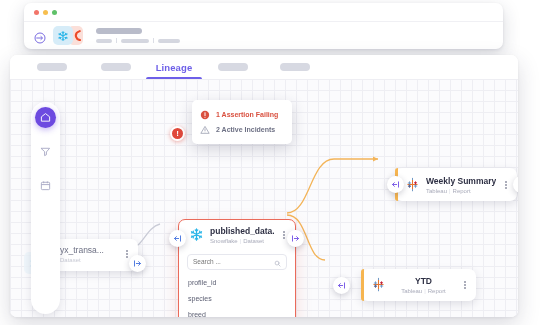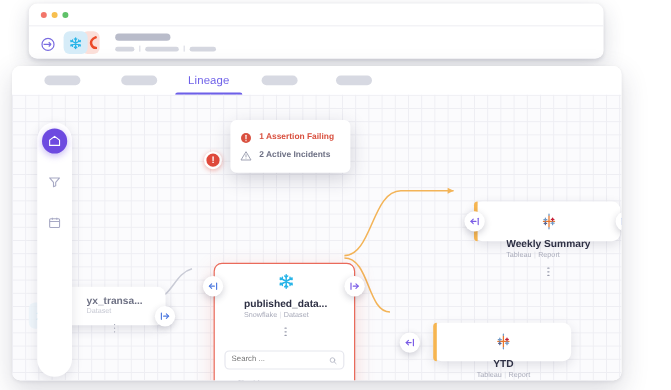--- a/index.html
+++ b/index.html
@@ -50,21 +50,21 @@
     box-shadow: 0 8px 22px rgba(40,42,70,.17), 0 1px 3px rgba(40,42,70,.08);
     overflow: hidden;
   }
   .tabbar {
     position: relative; height: 24px; background: #fff;
     display: flex; align-items: center; padding-left: 8px; gap: 0;
   }
   .tab { height: 24px; display: flex; align-items: center; justify-content: center; position: relative; }
   .tab-skel { background: #d7d9e2; border-radius: 5px; height: 8px; width: 30px; }
   .tab-active-label {
-    font-size: 9.5px; color: #6d5fe8; font-weight: 400; letter-spacing: .1px;
+    font-size: 9.5px; color: #6d5fe8; font-weight: 700; letter-spacing: .1px;
   }
   .tab-underline { position: absolute; bottom: 0; left: 0; right: 0; height: 2px; background: #6d5fe8; border-radius: 2px 2px 0 0; }
 
   
   .canvas {
     position: absolute; left: 0; top: 24px; right: 0; bottom: 0;
     background-color: #fbfbfd;
     background-image:
       linear-gradient(to right, #eeeef3 1px, transparent 1px),
       linear-gradient(to bottom, #eeeef3 1px, transparent 1px);
@@ -86,32 +86,32 @@
   
   .edges { position: absolute; inset: 0; z-index: 3; }
 
   
   .node {
     position: absolute; background: #fff; border-radius: 7px;
     box-shadow: 0 3px 10px rgba(40,42,70,.14);
     z-index: 10;
   }
   .node-accent { position: absolute; left: 0; top: 0; bottom: 0; width: 3px; border-radius: 7px 0 0 7px; }
-  .node-head { display: flex; align-items: center; gap: 6px; padding: 6px 7px 6px 9px; flex-direction: column; }
+  .node-head { display: flex; align-items: center; gap: 6px; padding: 6px 7px 6px 9px; }
   .node-ico { width: 16px; height: 16px; flex: none; display: flex; align-items: center; justify-content: center; }
   .node-txt { flex: 1; min-width: 0; }
   .node-title { font-size: 8.5px; font-weight: 700; color: #2e3044; white-space: nowrap; overflow: hidden; }
   .node-sub { font-size: 6px; color: #a9abba; margin-top: 1.5px; white-space: nowrap; }
   .node-sub .bar { color: #dadce4; margin: 0 2px; }
   .kebab { width: 8px; font-size: 9px; line-height: 7px; color: #8d90a1; text-align: center; flex: none; letter-spacing: 0; }
   .kebab i { display: block; width: 1.6px; height: 1.6px; border-radius: 50%; background: #9a9dad; margin: 1.4px auto; font-style: normal; }
 
   
   #node-left { left: 36px; top: 160px; width: 92px; height: 32px; }
-  #node-left .node-title { color: #6e7184; font-weight: 700; }
+  #node-left .node-title { color: #6e7184; font-weight: 400; }
   #node-left .node-sub { color: #c8cad4; }
 
   
   #node-center {
     left: 168px; top: 140px; width: 118px; height: 172px;
     border: 1.3px solid #ea6a5a; border-radius: 7px;
     box-shadow: 0 5px 16px rgba(234,106,90,.22);
   }
   .search-box {
     margin: 4px 8px 5px 8px; height: 16px; border: 1px solid #e6e7ee; border-radius: 4px;

